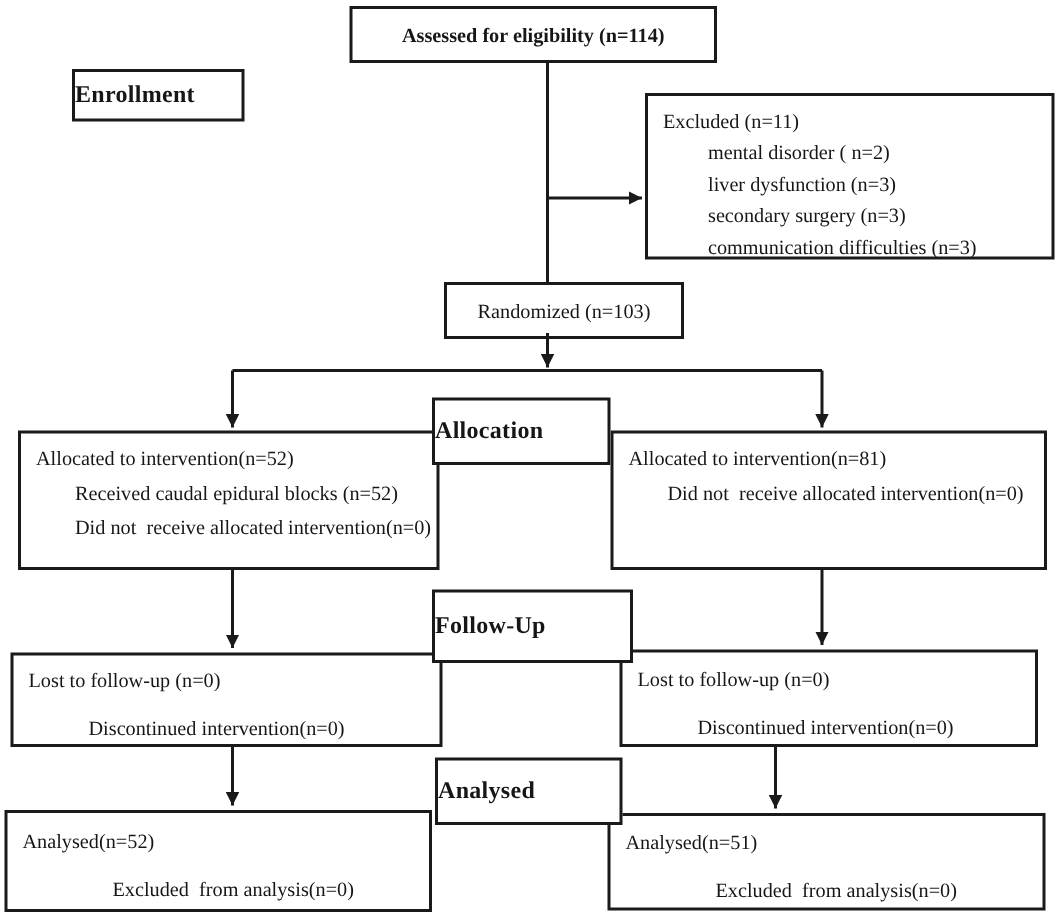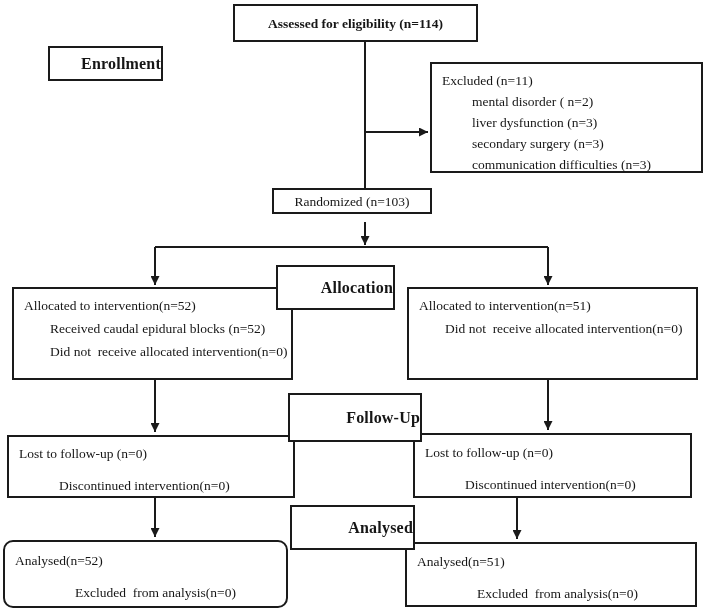--- a/index.html
+++ b/index.html
@@ -18,21 +18,21 @@
     box-sizing:border-box;
     z-index:2;
     font-size:13.5px;
   }
   .label-box{
     position:absolute;
     border:2px solid #1a1a1a;
     background:#ffffff;
     box-sizing:border-box;
     z-index:3;
-    display:flex;align-items:center;justify-content:flex-end;
+    display:flex;align-items:center;justify-content:flex-start;
     font-weight:bold;
     font-size:16px;
     letter-spacing:.2px;
   }
   .center-text{display:flex;align-items:center;justify-content:center;text-align:center;}
   .tline{white-space:pre;line-height:21px;}
   .pad{padding:7px 6px 0 10px;}
   .indent1{padding-left:30px;}
   .indent2{padding-left:26px;}
   .indent3{padding-left:20px;}
@@ -73,36 +73,36 @@
   </div>
 
   <div class="box pad" style="left:430px;top:62px;width:273px;height:111px;padding-top:6px;">
     <div class="tline">Excluded (n=11)</div>
     <div class="tline indent1">mental disorder ( n=2)</div>
     <div class="tline indent1">liver dysfunction (n=3)</div>
     <div class="tline indent1">secondary surgery (n=3)</div>
     <div class="tline indent1">communication difficulties (n=3)</div>
   </div>
 
-  <div class="box center-text" style="left:272px;top:188px;width:160px;height:26px;font-family:Liberation Serif, serif;">
+  <div class="box center-text" style="left:296px;top:188px;width:160px;height:38px;font-family:Liberation Serif, serif;">
     <span class="tline">Randomized (n=103)</span>
   </div>
 
-  <div class="label-box" style="left:276px;top:265px;width:119px;height:45px;">
+  <div class="label-box" style="left:288px;top:265px;width:119px;height:45px;">
     <span>Allocation</span>
   </div>
 
   <div class="box pad alloc" style="left:12px;top:287px;width:281px;height:93px;padding-top:5px;">
     <div class="tline">Allocated to intervention(n=52)</div>
     <div class="tline indent2">Received caudal epidural blocks (n=52)</div>
     <div class="tline indent2">Did not  receive allocated intervention(n=0)</div>
   </div>
 
   <div class="box pad alloc" style="left:407px;top:287px;width:291px;height:93px;padding-top:5px;">
-    <div class="tline">Allocated to intervention(n=51)</div>
+    <div class="tline">Allocated to intervention(n=81)</div>
     <div class="tline indent2">Did not  receive allocated intervention(n=0)</div>
   </div>
 
   <div class="label-box" style="left:288px;top:393px;width:134px;height:49px;">
     <span>Follow-Up</span>
   </div>
 
   <div class="box pad" style="left:7px;top:435px;width:288px;height:63px;padding-top:6px;">
     <div class="tline">Lost to follow-up (n=0)</div>
     <div class="tline gap-top">Discontinued intervention(n=0)</div>
@@ -110,21 +110,21 @@
 
   <div class="box pad" style="left:413px;top:433px;width:279px;height:65px;padding-top:7px;">
     <div class="tline">Lost to follow-up (n=0)</div>
     <div class="tline gap-top">Discontinued intervention(n=0)</div>
   </div>
 
   <div class="label-box" style="left:290px;top:505px;width:125px;height:45px;">
     <span>Analysed</span>
   </div>
 
-  <div class="box pad" style="left:3px;top:540px;width:285px;height:68px;padding-top:8px;border-radius:10px;">
+  <div class="box pad" style="left:3px;top:540px;width:285px;height:68px;padding-top:8px;">
     <div class="tline">Analysed(n=52)</div>
     <div class="tline gap-top indent3">Excluded  from analysis(n=0)</div>
   </div>
 
   <div class="box pad" style="left:405px;top:542px;width:292px;height:65px;padding-top:7px;">
     <div class="tline">Analysed(n=51)</div>
     <div class="tline gap-top indent3">Excluded  from analysis(n=0)</div>
   </div>
 
 </div>

